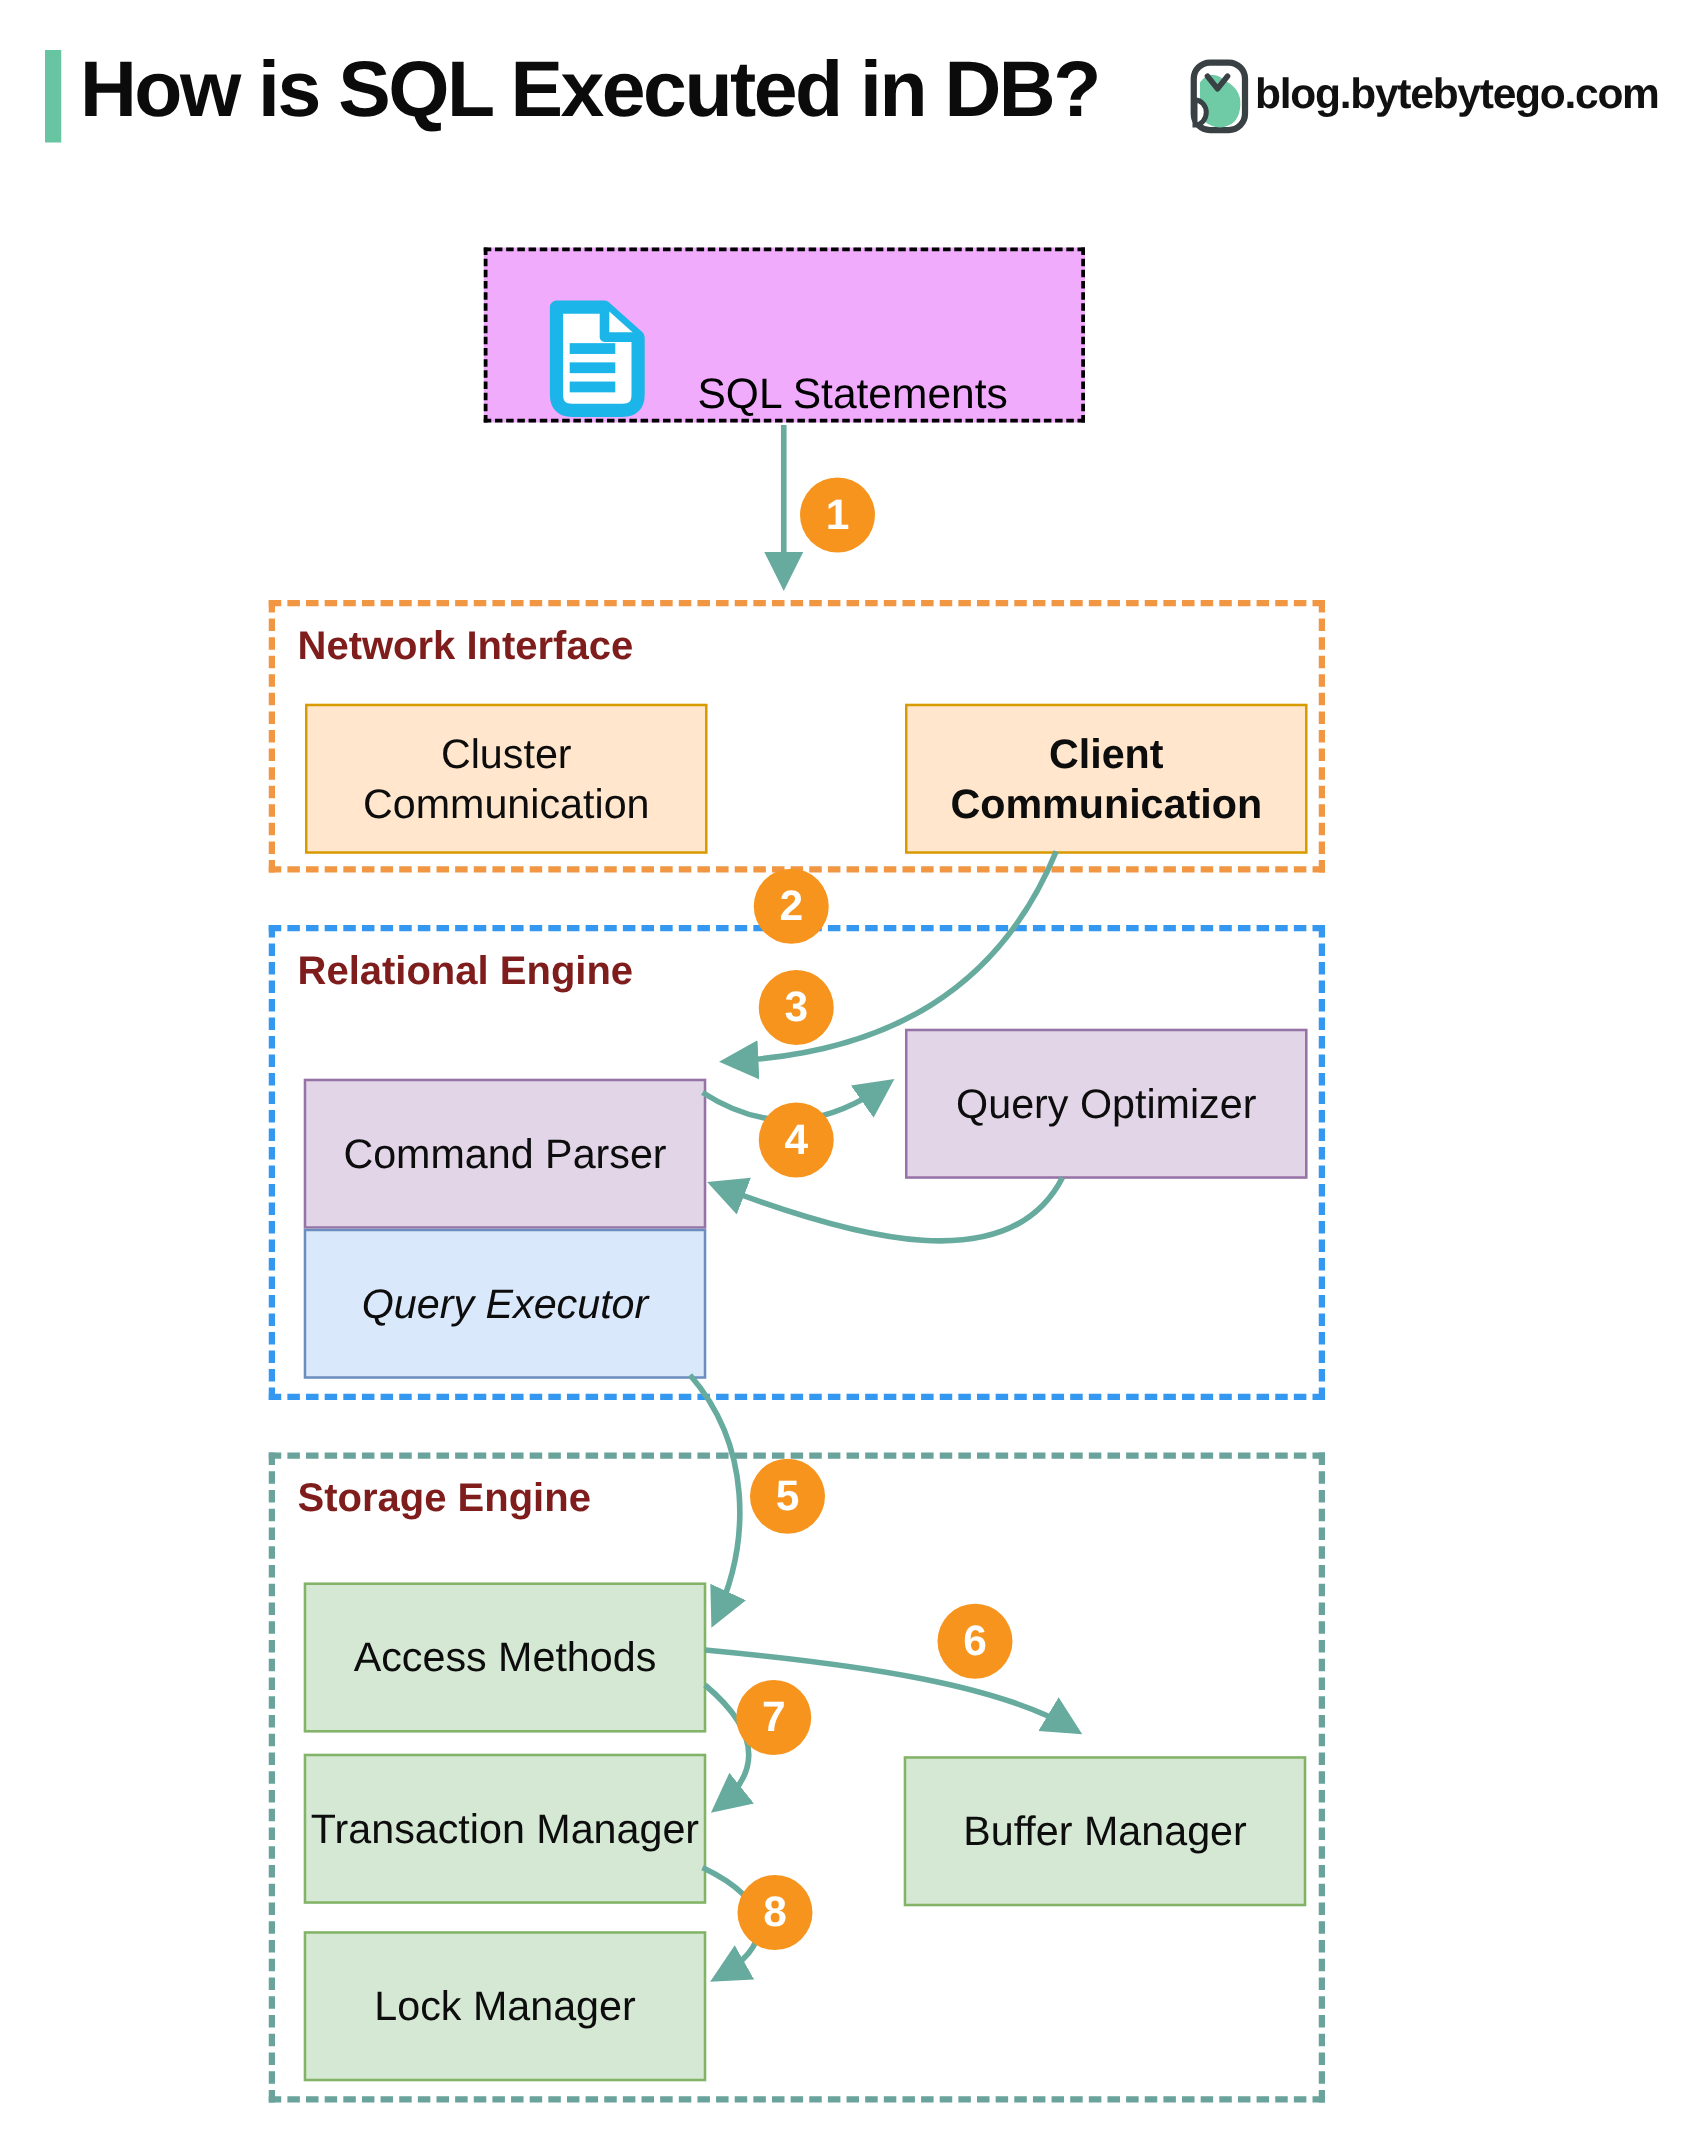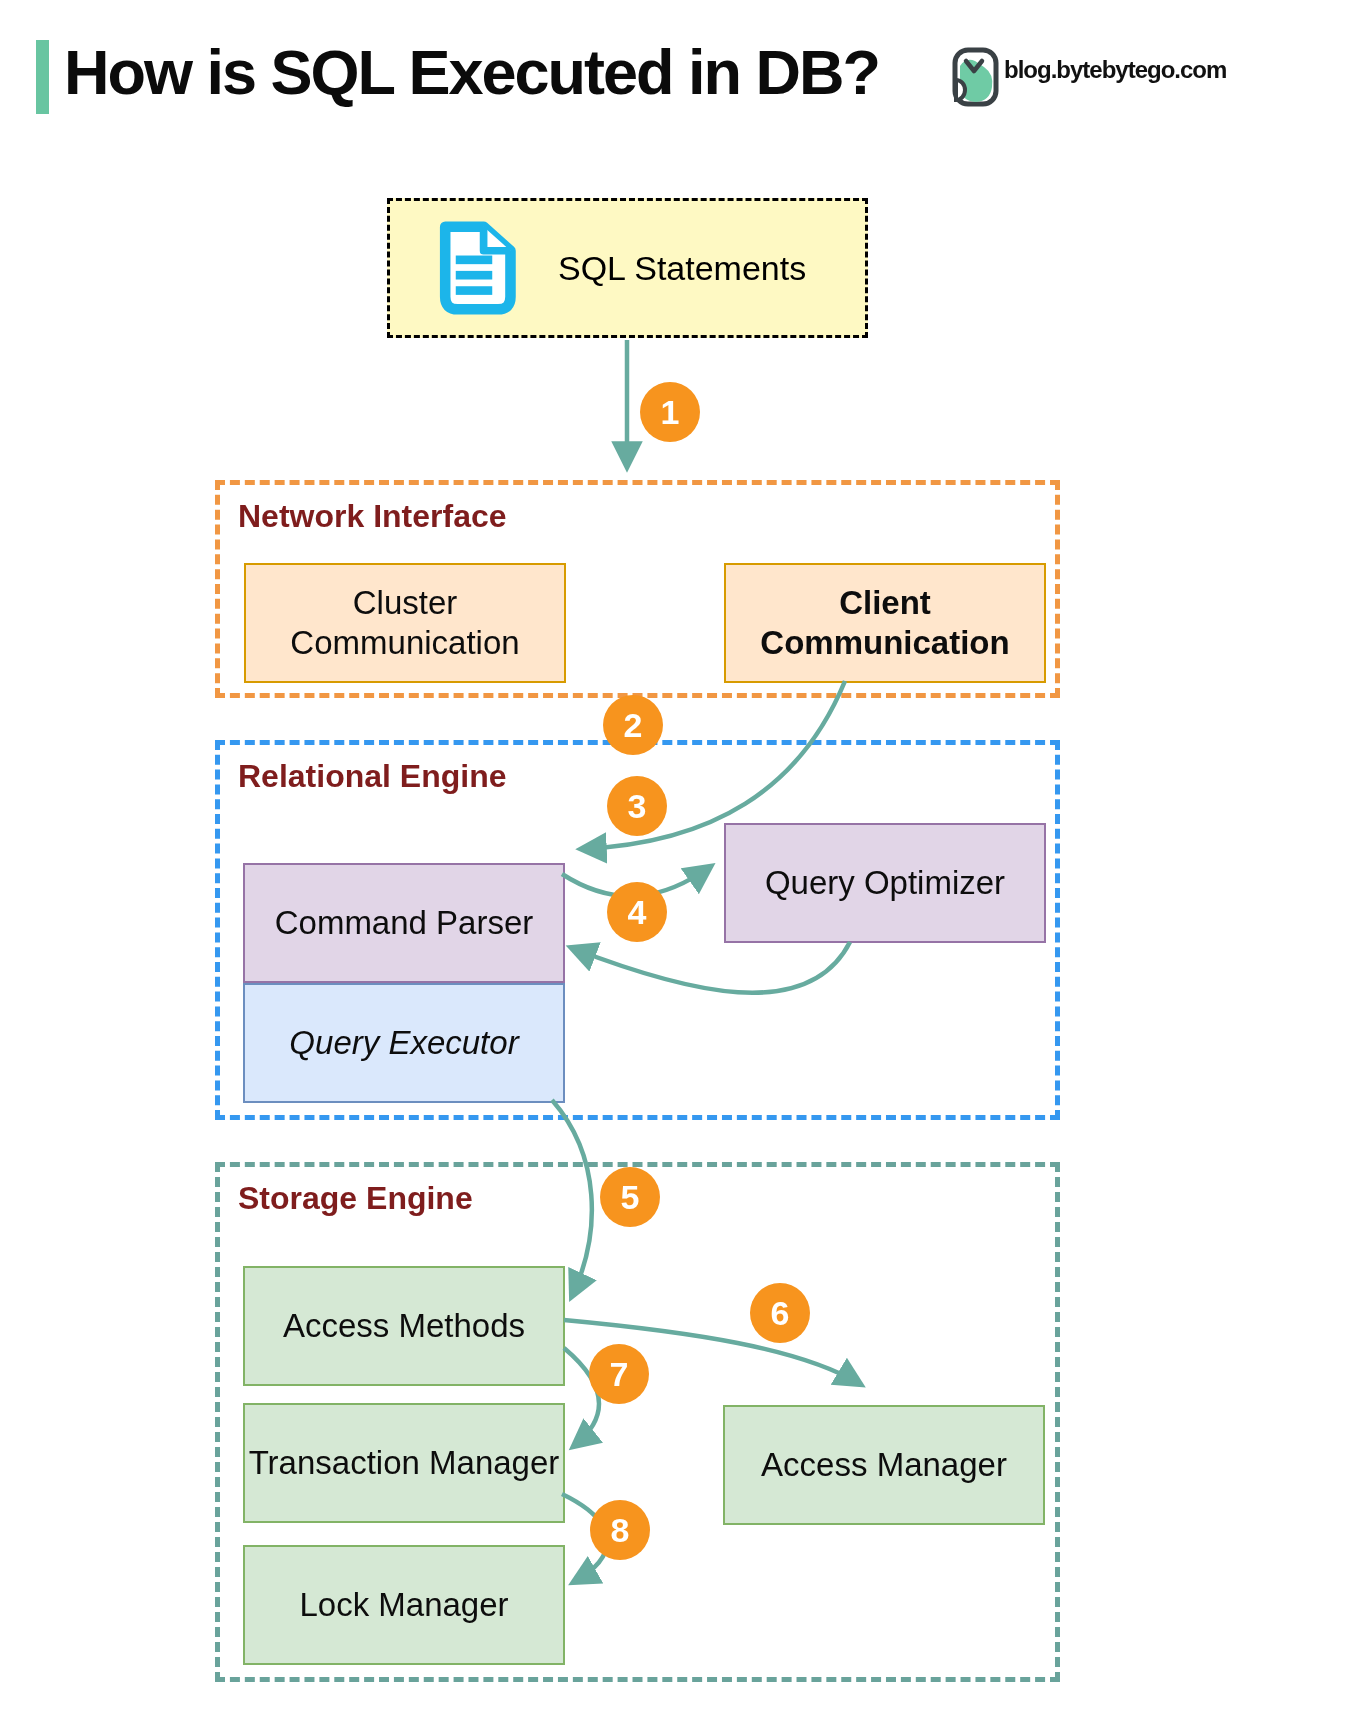--- a/index.html
+++ b/index.html
@@ -4,25 +4,25 @@
 <style>
   html,body{margin:0;padding:0;background:#ffffff;}
   #canvas{
     position:relative;width:1358px;height:1722px;background:#ffffff;overflow:hidden;
     font-family:"Liberation Sans","DejaVu Sans",sans-serif;color:#111;
   }
   .abs{position:absolute;}
   
   .accent-bar{left:36px;top:40px;width:13px;height:74px;background:#68C5A1;}
   .page-title{left:64px;top:36px;font-size:63px;font-weight:bold;letter-spacing:-2px;white-space:nowrap;color:#0b0b0b;}
-  .site-label{left:1004px;top:56px;font-size:24px;font-weight:bold;letter-spacing:-1px;white-space:nowrap;}
+  .site-label{left:1004px;top:56px;font-size:34px;font-weight:bold;letter-spacing:-1px;white-space:nowrap;}
   
   .sql-box{
     left:387px;top:198px;width:481px;height:140px;box-sizing:border-box;
-    border:3px dashed #000;display:flex;align-items:center;gap:36px;padding-left:36px;background:#fef9c3;
+    border:3px dashed #000;display:flex;align-items:flex-end;gap:36px;padding-left:36px;background:#f0abfc;
   }
   .sql-label{font-size:34px;color:#000;}
   
   .section{box-sizing:border-box;border:5px dashed #999;}
   .section-network{left:215px;top:480px;width:845px;height:218px;border-color:#F19743;}
   .section-relational{left:215px;top:740px;width:845px;height:380px;border-color:#3598F0;}
   .section-storage{left:215px;top:1162px;width:845px;height:520px;border-color:#69A39B;}
   .section-label{position:absolute;left:18px;top:13px;font-size:32px;font-weight:bold;color:#7f1d1d;white-space:nowrap;}
   
   .node{
@@ -97,21 +97,21 @@
     <div class="node node-green" style="left:23px;top:99px;">
       <span>Access Methods</span>
     </div>
     <div class="node node-green" style="left:23px;top:236px;">
       <span>Transaction Manager</span>
     </div>
     <div class="node node-green" style="left:23px;top:378px;">
       <span>Lock Manager</span>
     </div>
     <div class="node node-green" style="left:503px;top:238px;">
-      <span>Access Manager</span>
+      <span>Buffer Manager</span>
     </div>
   </div>
 
   <svg id="arrows" viewBox="0 0 1358 1722">
     <defs>
       <marker id="ah" markerWidth="8" markerHeight="8" refX="5.5" refY="3.5" orient="auto">
         <path d="M0,0 L7,3.5 L0,7 Z" fill="#67AB9F"></path>
       </marker>
     </defs>
     <g fill="none" stroke="#67AB9F" stroke-width="4.5">

